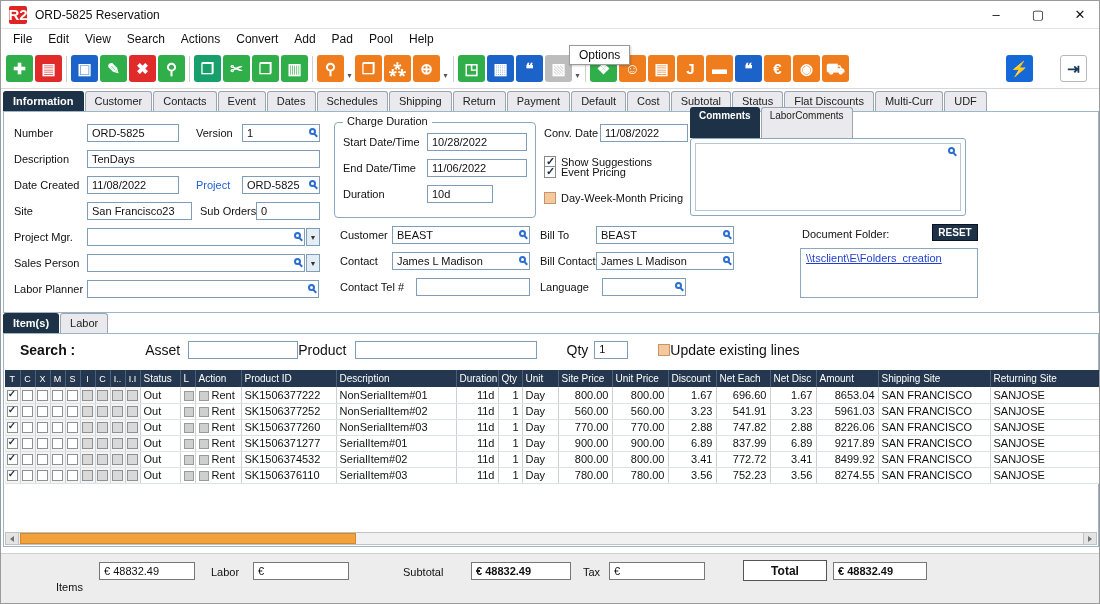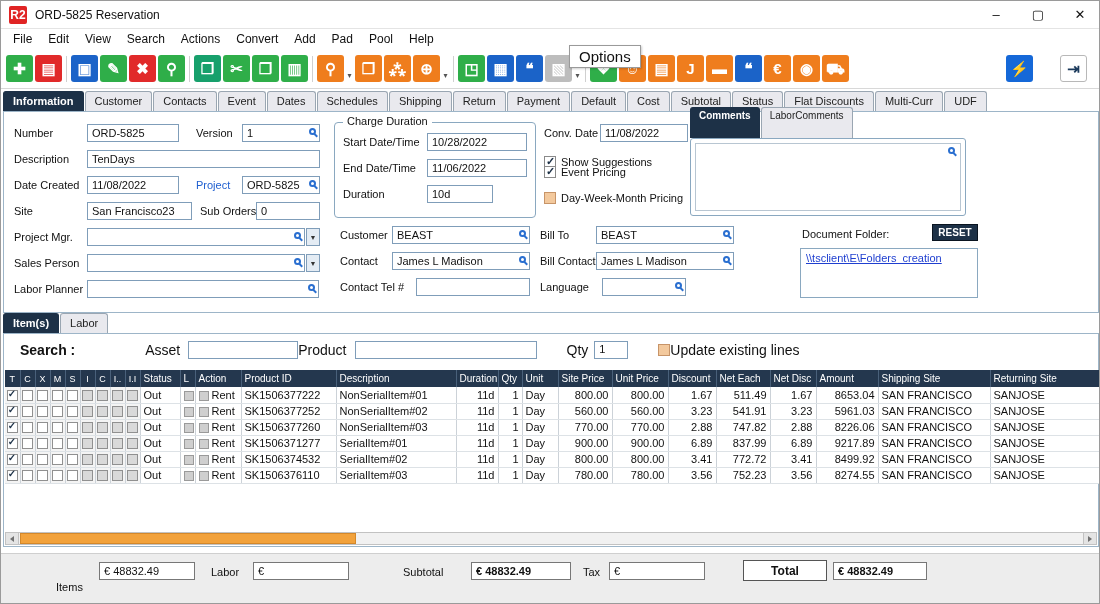--- a/index.html
+++ b/index.html
@@ -2,39 +2,39 @@
 <html><head>
 <meta charset="utf-8">
 <style>
   * { box-sizing: border-box; margin: 0; padding: 0; }
   html,body { background:#d8d8d8; }
   body { font-family:"Liberation Sans", sans-serif; font-size:11px; color:#111; }
   #app { position:relative; width:1100px; height:604px; background:#fff; border:1px solid #9a9a9a; overflow:hidden; }
 
   
   #titlebar { position:absolute; left:0; top:0; width:1100px; height:28px; background:#fff; border-bottom:1px solid #e4e4e4; display:flex; align-items:center; }
-  .applogo { width:18px; height:18px; margin:0 8px 0 8px; background:#e02424; color:#fff; font-size:12px; font-weight:bold; display:flex; align-items:center; justify-content:center; border-radius:2px; }
+  .applogo { width:18px; height:18px; margin:0 8px 0 8px; background:#e02424; color:#fff; font-size:15px; font-weight:bold; display:flex; align-items:center; justify-content:center; border-radius:2px; }
   #win-title { font-size:12px; }
   #win-controls { margin-left:auto; display:flex; height:28px; }
   .winbtn { width:42px; height:28px; display:flex; align-items:center; justify-content:center; font-size:13px; cursor:pointer; }
 
   
   #menubar { position:absolute; left:0; top:28px; width:1100px; height:20px; display:flex; align-items:center; padding-left:4px; background:#fff; }
   .menu-item { padding:2px 8px; font-size:12px; cursor:pointer; }
 
   
   #toolbar { position:absolute; left:0; top:48px; width:1100px; height:40px; background:#fff; border-bottom:1px solid #d8d8d8; display:flex; align-items:center; padding-left:4px; }
   .tool { width:27px; height:27px; border-radius:3px; margin:0 1px; display:flex; align-items:center; justify-content:center; color:#fff; font-size:15px; font-weight:bold; cursor:pointer; flex:0 0 auto; }
   .tool .glyph { line-height:1; }
   .tool.lite { border:1px solid #b8b8b8; color:#1b3a5c; background:#fff; }
   .tsep { width:1px; height:26px; background:#d0d0d0; margin:0 3px; flex:0 0 auto; }
   .tcaret { width:9px; height:27px; display:flex; align-items:flex-end; justify-content:center; font-size:8px; color:#555; cursor:pointer; padding-bottom:2px; flex:0 0 auto; }
   #flash-tool { margin-left:auto; }
   #exit-tool { margin:0 14px 0 26px; }
-  #toolbar-tooltip { position:absolute; left:568px; top:44px; background:#fff; border:1px solid #9a9a9a; padding:2px 9px; font-size:15px; z-index:9; box-shadow:1px 1px 2px rgba(0,0,0,.2); }
+  #toolbar-tooltip { position:absolute; left:568px; top:44px; background:#fff; border:1px solid #9a9a9a; padding:2px 9px; font-size:12px; z-index:9; box-shadow:1px 1px 2px rgba(0,0,0,.2); }
 
   
   .tabstrip { position:absolute; display:flex; align-items:flex-end; }
   #main-tabs { left:2px; top:89px; height:21px; }
   .tab { padding:3px 9px 4px 9px; border:1px solid #9aa6b2; border-bottom:none; background:#e9e9ee; color:#222; margin-right:1px; border-radius:3px 3px 0 0; cursor:pointer; white-space:nowrap; font-size:11px; }
   .tab.active { background:#1d3147; color:#fff; font-weight:bold; border-color:#1d3147; }
 
   
   .panel { position:absolute; background:#fff; border:1px solid #9db5c8; }
   #info-panel { left:2px; top:110px; width:1096px; height:202px; }
@@ -456,21 +456,21 @@
             <td><span class="actionbox"></span></td>
             <td><span class="actionbox"></span>Rent</td>
             <td>SK1506377222</td>
             <td>NonSerialItem#01</td>
             <td class="num">11d</td>
             <td class="num">1</td>
             <td>Day</td>
             <td class="num">800.00</td>
             <td class="num">800.00</td>
             <td class="num">1.67</td>
-            <td class="num">511.49</td>
+            <td class="num">696.60</td>
             <td class="num">1.67</td>
             <td class="num">8653.04</td>
             <td>SAN FRANCISCO</td>
             <td>SANJOSE</td>
           </tr>
           <tr>
             <td class="flag"><span class="minicb checked"></span></td>
             <td class="flag"><span class="minicb"></span></td>
             <td class="flag"><span class="minicb"></span></td>
             <td class="flag"><span class="minicb"></span></td>

